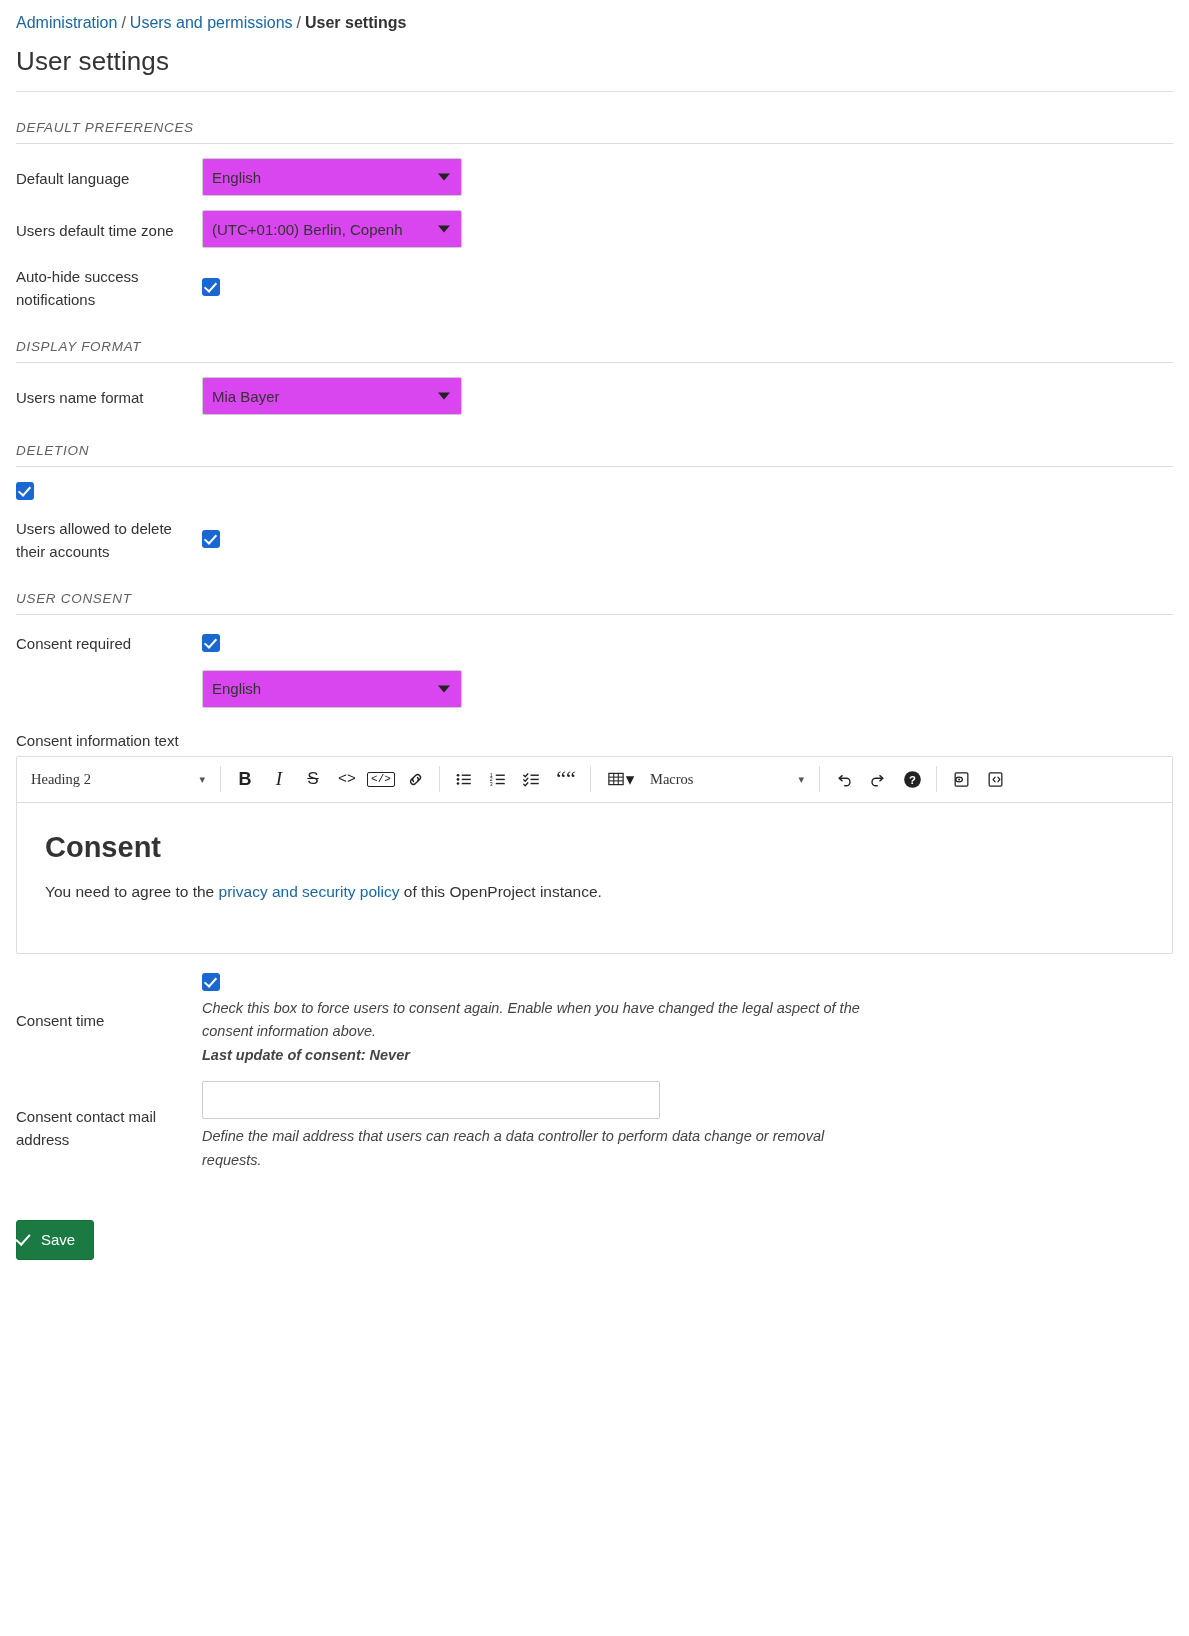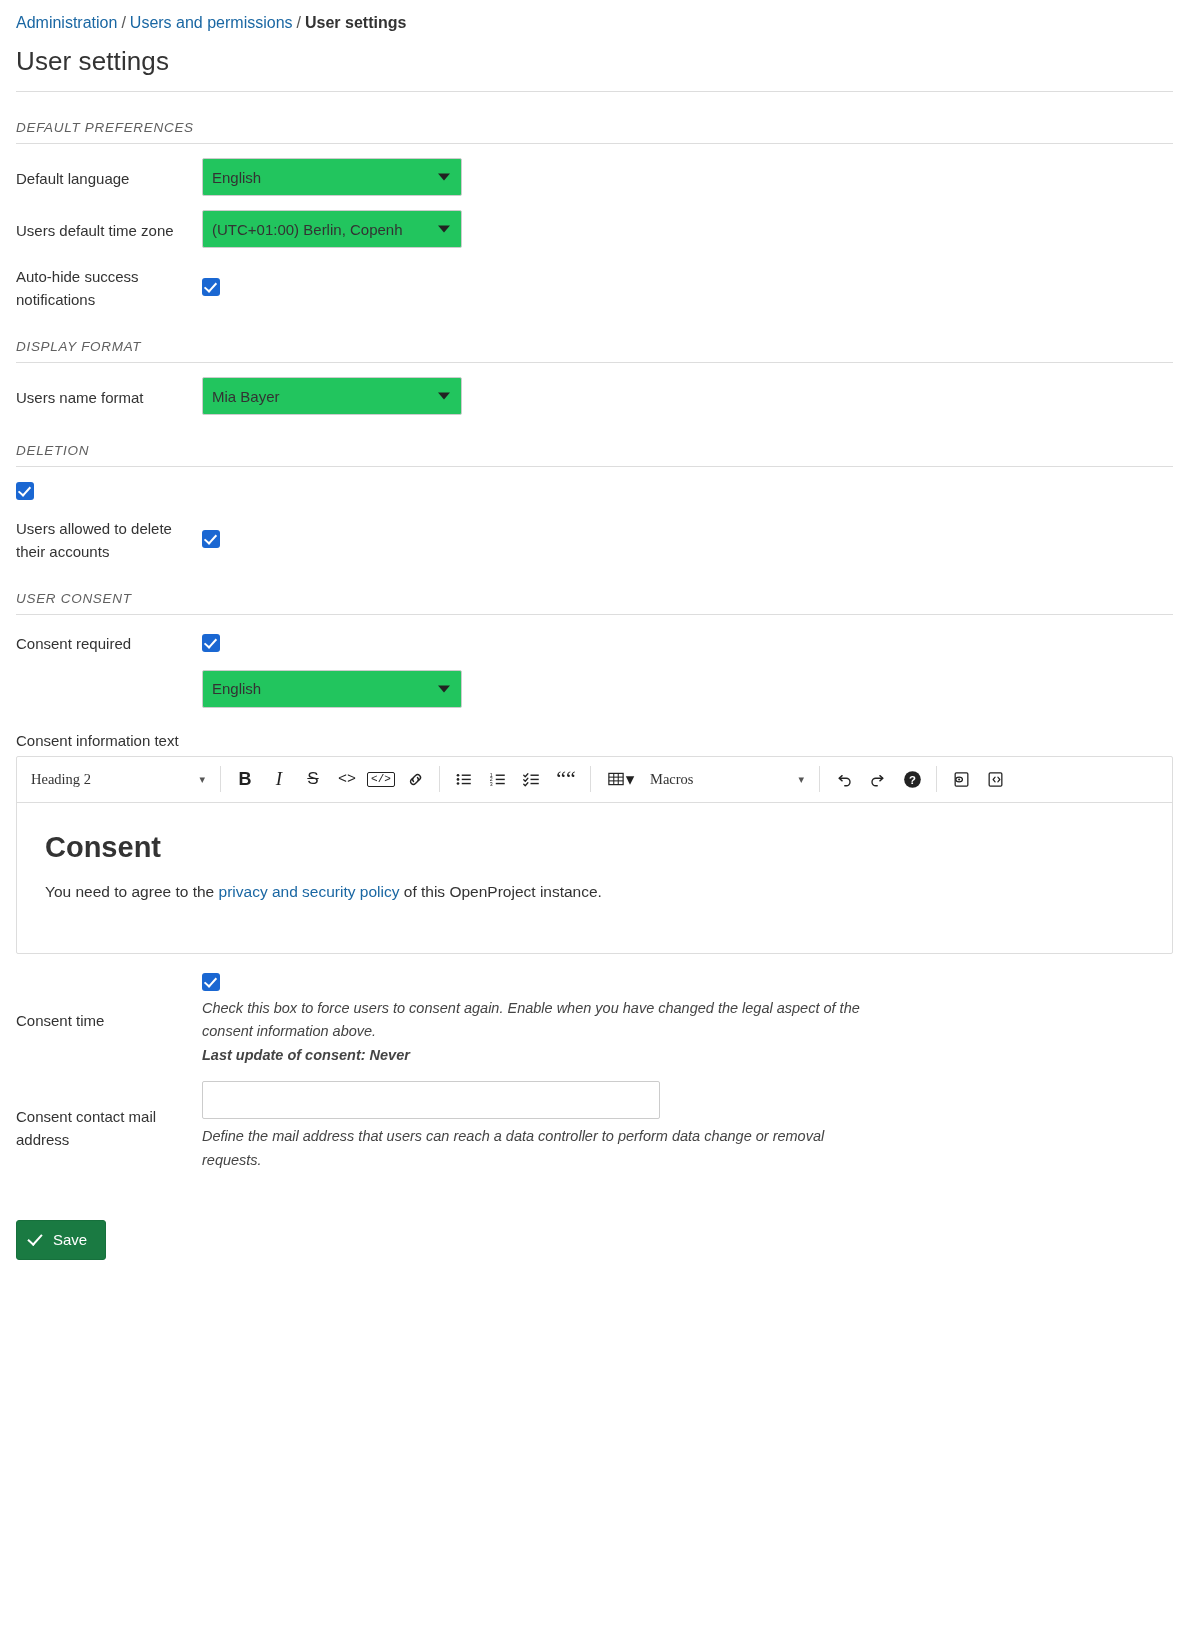--- a/index.html
+++ b/index.html
@@ -85,21 +85,21 @@
   }
 
   select.inp {
     -webkit-appearance: none;
     appearance: none;
     width: 260px;
     height: 38px;
     padding: 0 30px 0 9px;
     border: 1px solid #cccccc;
     border-radius: 2px;
-    background: #22c55e;
+    background: #d946ef;
     font-family: "Liberation Sans", sans-serif;
     font-size: 15px;
     color: #333;
   }
   .select-wrap {
     position: relative;
     display: inline-block;
   }
   .select-wrap .arrow {
     position: absolute;
@@ -247,21 +247,21 @@
 
   .btn-save {
     display: inline-flex;
     align-items: center;
     gap: 10px;
     background: #1A7A42;
     color: #ffffff;
     border: 1px solid #16703c;
     border-radius: 3px;
     height: 40px;
-    padding: 0 18px 0 14px;
+    padding: 0 18px 0 2px;
     font-size: 15px;
     font-family: "Liberation Sans", sans-serif;
     cursor: pointer;
     margin: 34px 0 24px 0;
   }
   .btn-save .check {
     display: inline-block;
     width: 8px;
     height: 14px;
     border: solid #fff;

